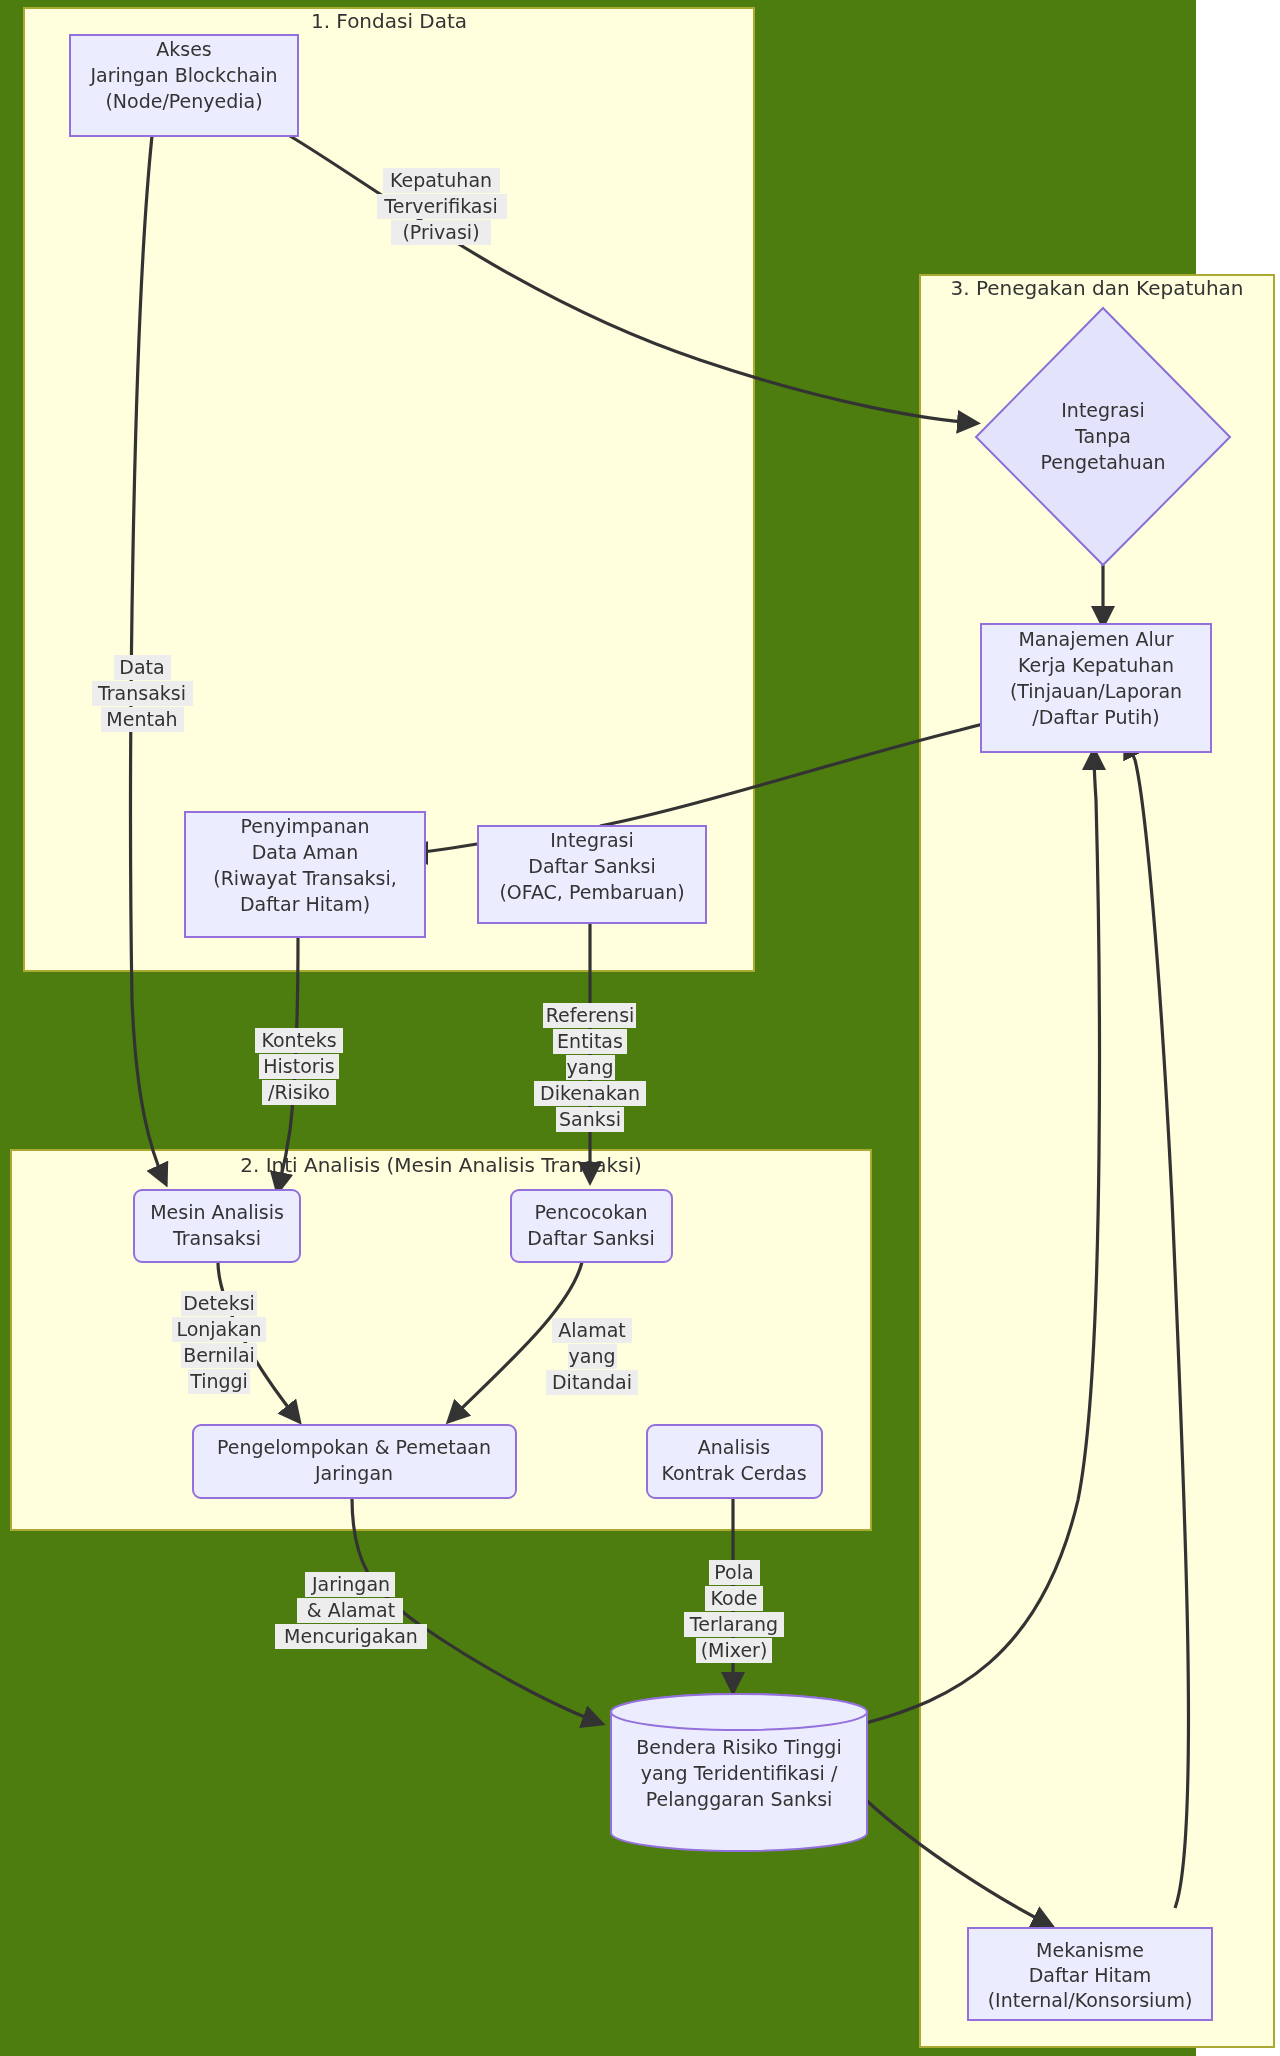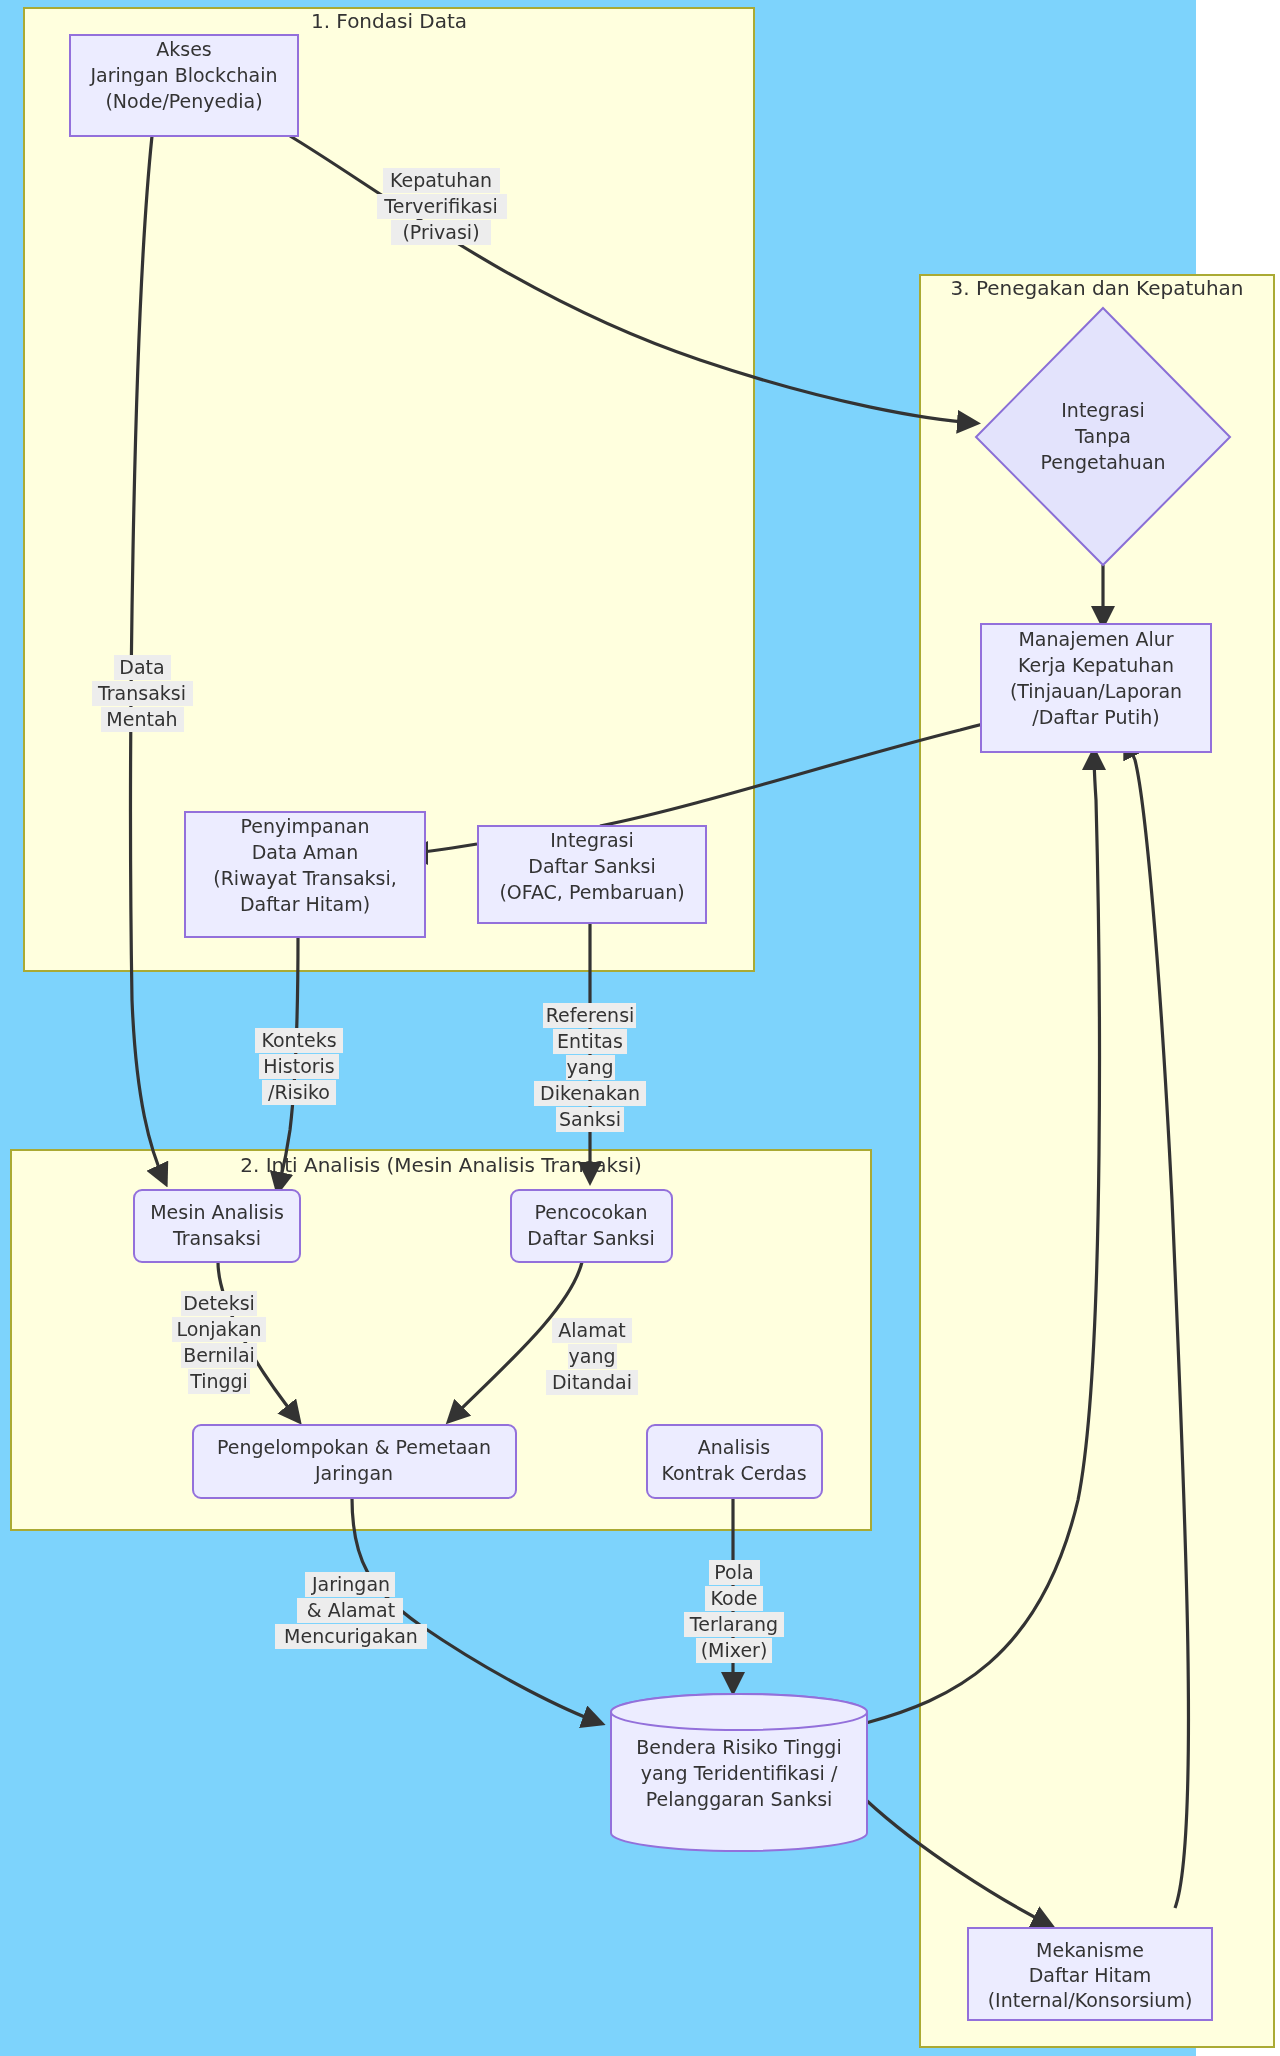--- a/index.html
+++ b/index.html
@@ -1,16 +1,16 @@
 <!DOCTYPE html>
 <html><head>
 <meta charset="utf-8">
 <style>
   html,body{margin:0;padding:0;background:#ffffff;}
-  #stage{position:relative;width:1196px;height:2056px;background:#7dd3fc;
+  #stage{position:relative;width:1196px;height:2056px;background:#4d7c0f;
          font-family:"DejaVu Sans","Liberation Sans",sans-serif;}
   svg{position:absolute;left:0;top:0;width:1280px;height:2056px;}
   .sg-rect{fill:#FFFFDE;stroke:#AAAA33;stroke-width:2;}
   .sg-title{font-size:20px;fill:#333333;text-anchor:middle;}
   .node-rect{fill:#ECECFF;stroke:#9370DB;stroke-width:2;}
   .node-round{fill:#ECECFF;stroke:#9370DB;stroke-width:2;rx:8;ry:8;}
   .node-diamond{fill:#E3E3FC;stroke:#8A6FD6;stroke-width:2;}
   .node-cyl{fill:#ECECFF;stroke:#9370DB;stroke-width:2;}
   .node-text{font-size:19px;fill:#333333;text-anchor:middle;dominant-baseline:middle;}
   .edge{fill:none;stroke:#333333;stroke-width:3.2;}

